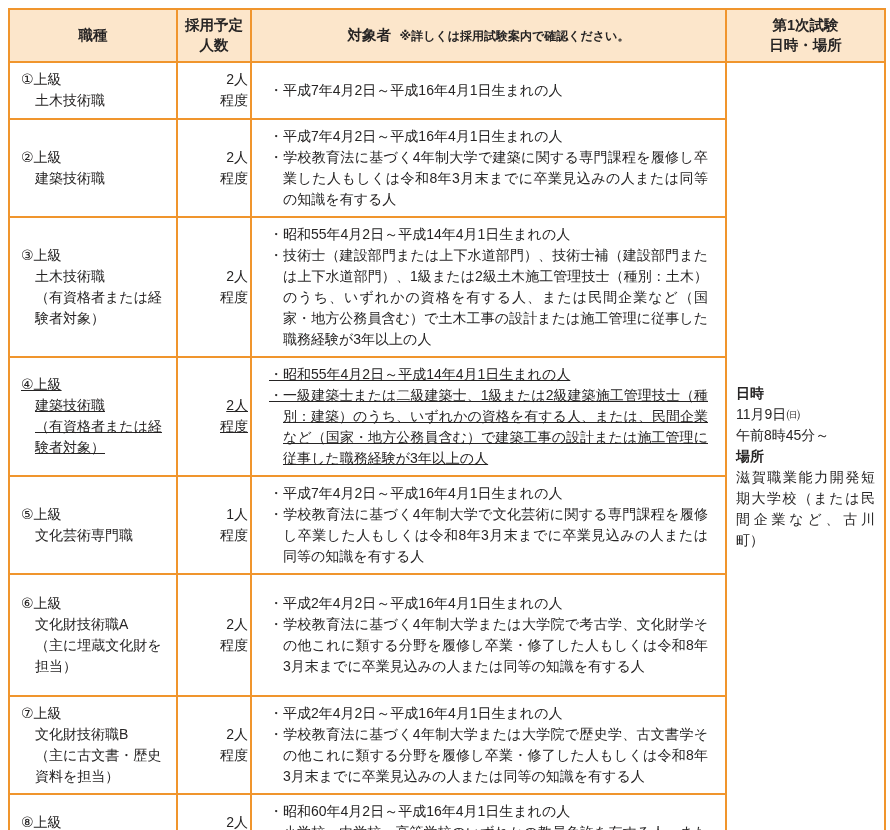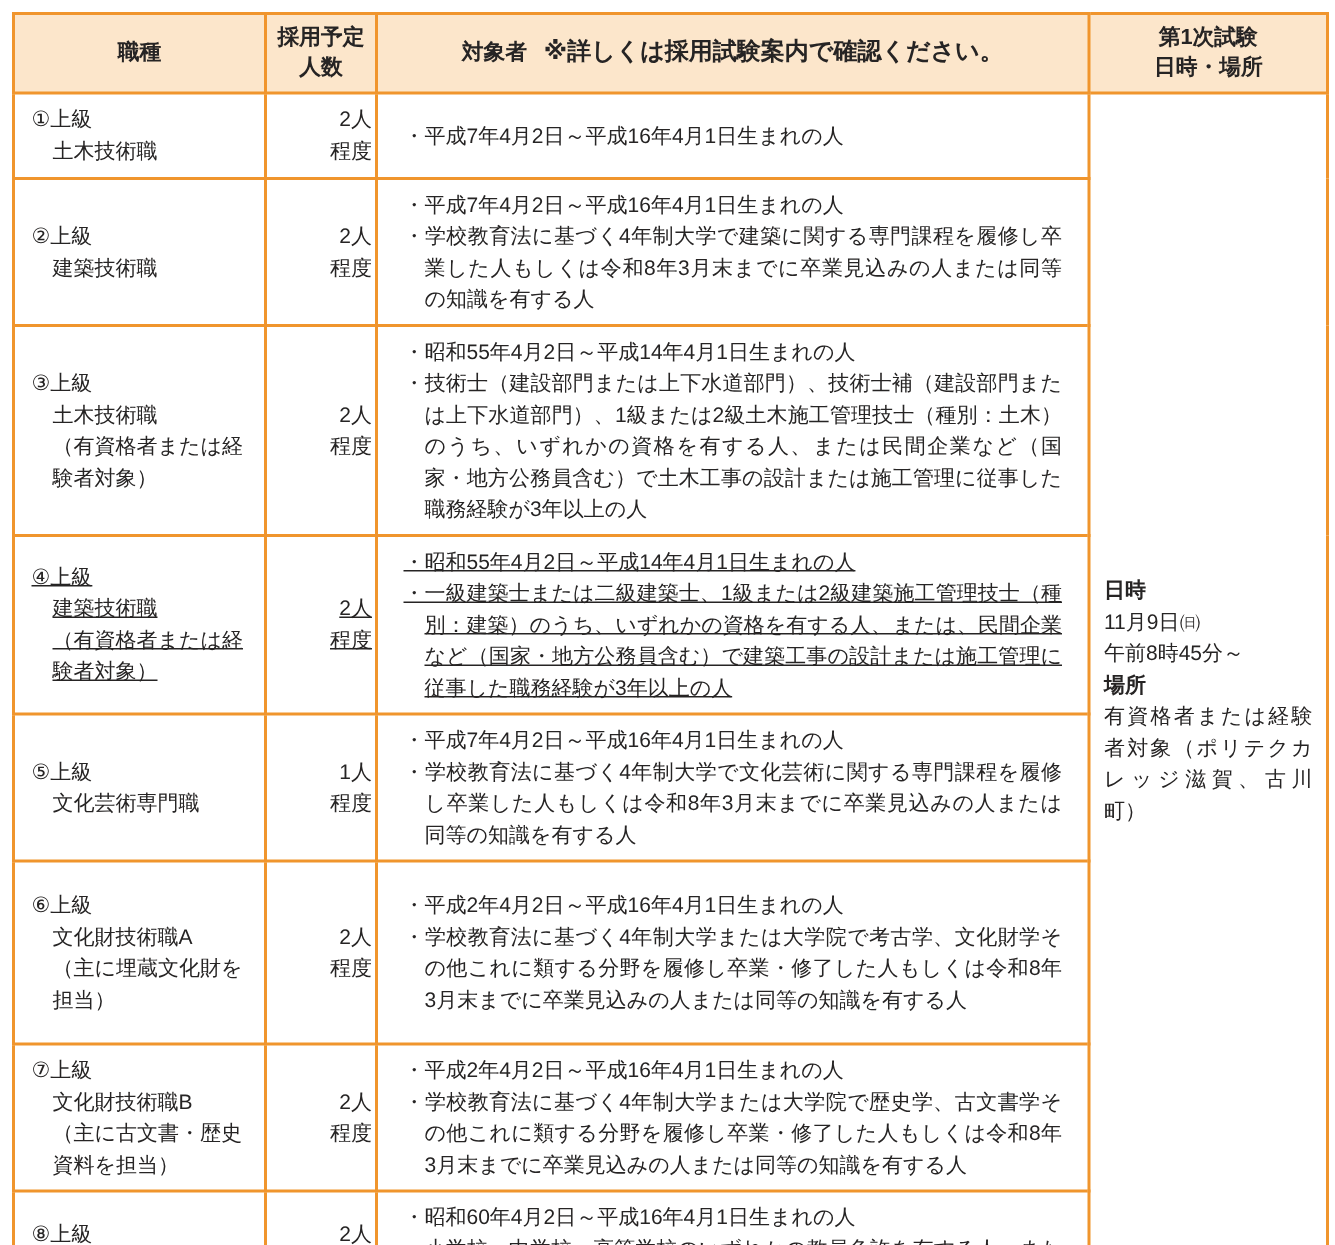--- a/index.html
+++ b/index.html
@@ -26,21 +26,21 @@
     background: var(--header-bg);
     font-size: 14.5px;
     font-weight: bold;
     text-align: center;
     vertical-align: middle;
     padding: 5px 3px;
     line-height: 1.4;
     white-space: pre-line;
   }
   th.target-h { white-space: normal; }
-  .target-note { font-size: 16px; margin-left: 0.7em; }
+  .target-note { font-size: 12px; margin-left: 0.7em; }
   td {
     background: #ffffff;
     vertical-align: middle;
     font-size: 14px;
     line-height: 1.5;
   }
   td.job { padding: 6px 6px 6px 11px; margin-top: 40px; }
   .job-sub { margin-left: 1em; }
   td.count { text-align: right; white-space: pre-line; padding: 4px 2px; }
   td.target { padding: 6px 17px; }
@@ -92,21 +92,21 @@
 程度</td>
     <td class="target">
       <div class="bullet">・平成7年4月2日～平成16年4月1日生まれの人</div>
       <div class="bullet"></div>
     </td>
     <td class="exam" rowspan="8">
       <div class="exam-label">日時</div>
       <div>11月9日㈰</div>
       <div>午前8時45分～</div>
       <div class="exam-label exam-gap">場所</div>
-      <div class="exam-place">有資格者または経験者対象（ポリテクカレッジ滋賀、古川町）</div>
+      <div class="exam-place">滋賀職業能力開発短期大学校（または民間企業など、古川町）</div>
     </td>
   </tr>
 
   <tr class="r2">
     <td class="job">
       <div>②上級</div>
       <div class="job-sub">
         <div>建築技術職</div>
         <div></div>
       </div>

